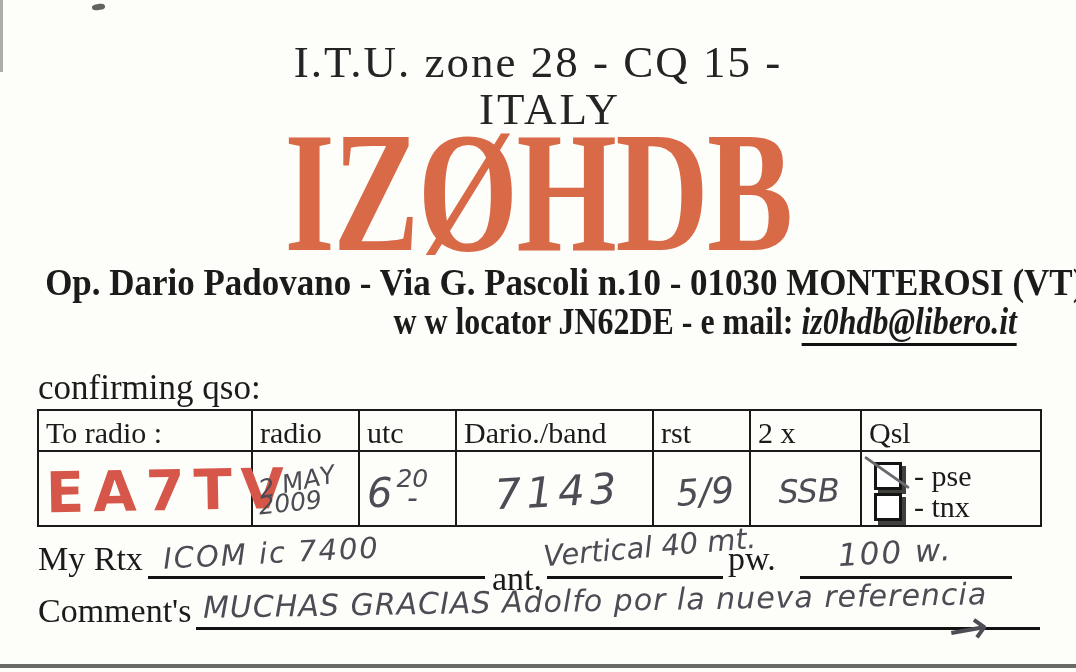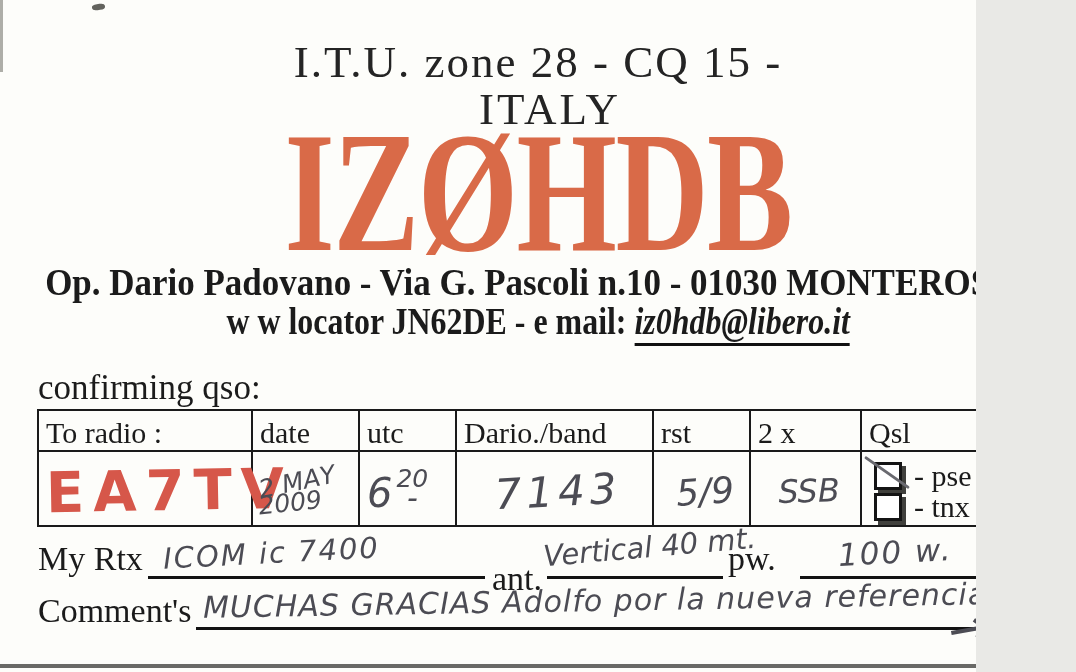--- a/index.html
+++ b/index.html
@@ -1,17 +1,17 @@
 <!DOCTYPE html>
 <html><head>
 <meta charset="utf-8">
 <style>
   html,body { margin:0; padding:0; background:#e9e9e6; }
   .card {
-    position:relative; width:976px; height:672px;
+    position:relative; width:1076px; height:672px;
     background:#fdfdfa; overflow:hidden;
     font-family:"Liberation Serif", serif; color:#1b1b1b;
   }
   
   .itu-line {
     position:absolute; top:36px; left:0; width:1076px;
     text-align:center; font-size:45px; letter-spacing:2px; color:#242424;
   }
   .country {
     position:absolute; top:83px; left:0; width:1076px;
@@ -23,21 +23,21 @@
   .callsign {
     display:inline-block; font-size:172px; line-height:1; font-weight:bold;
     color:#d96a48; transform:scaleX(0.75); transform-origin:center;
     letter-spacing:-2px;
   }
   .addr1 { position:absolute; top:260px; left:0; width:1076px; text-align:center; }
   .addr1 > span, .addr2 > span.inner {
     display:inline-block; font-size:38px; font-weight:bold;
     transform:scaleX(0.92); transform-origin:center; white-space:nowrap;
   }
-  .addr2 { position:absolute; top:299px; left:0; width:1076px; text-align:center; }
+  .addr2 { position:absolute; top:299px; left:0; width:1076px; text-align:right; }
   .addr2 > span.inner { transform:scaleX(0.84); }
   .email { font-style:italic; border-bottom:3px solid #111; padding-bottom:1px; }
   .confirming {
     position:absolute; left:38px; top:362px; font-size:35px;margin-top:6px;
   }
   
   table.qso {
     position:absolute; left:37px; top:409px; width:1003px;
     border-collapse:collapse; table-layout:fixed;
   }
@@ -134,21 +134,21 @@
         <col style="width:107px">
         <col style="width:97px">
       <col style="width:197px">
         <col style="width:97px">
         <col style="width:111px">
       <col style="width:180px">
     </colgroup>
     <tbody>
       <tr class="head">
         <td>To radio :</td>
-        <td>date</td>
+        <td>radio</td>
         <td>utc</td>
         <td>Dario./band</td>
         <td>rst</td>
         <td>2 x</td>
         <td>Qsl</td>
       </tr>
       <tr class="body">
         <td>
           <span class="to-radio">EA7TV</span>
         </td>

